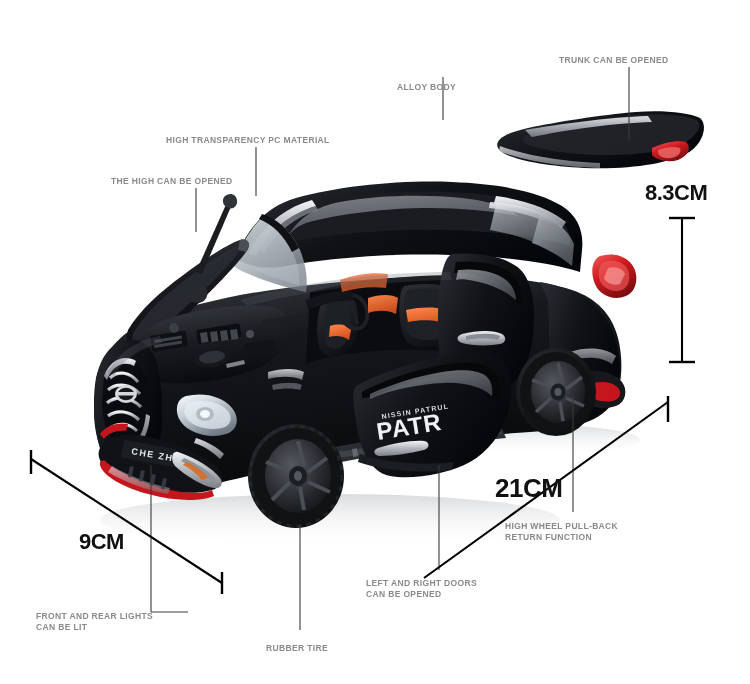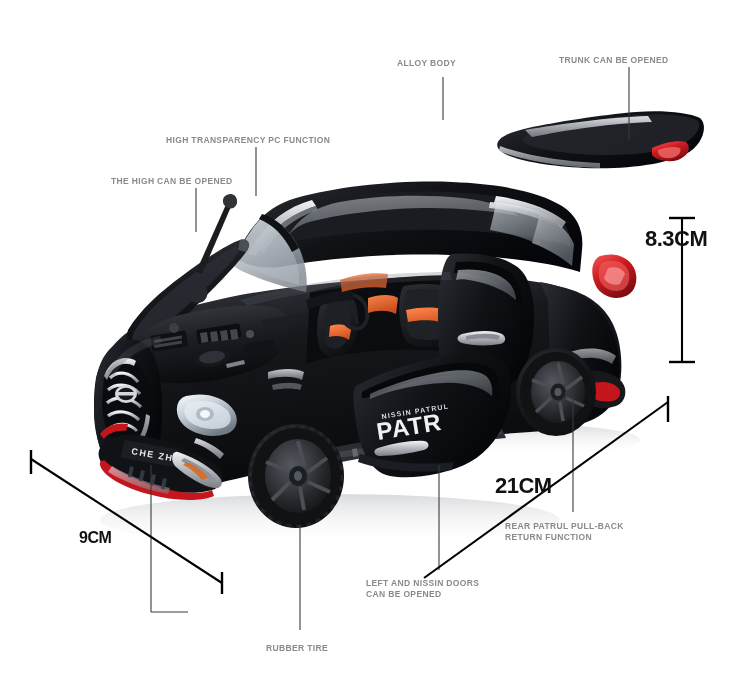--- a/index.html
+++ b/index.html
@@ -24,23 +24,23 @@
     white-space: pre;
     line-height: 11px;
     text-align: left;
   }
   .dim-label {
     position: absolute;
     color: #111111;
     font-weight: bold;
     white-space: pre;
   }
-  #dim-height-label { font-size: 22px; letter-spacing: -0.5px; margin-top: 46px; }
-  #dim-length-label { font-size: 22px; letter-spacing: -0.5px; }
-  #dim-width-label  { font-size: 16px; letter-spacing: -0.5px; }
+  #dim-height-label { font-size: 22px; letter-spacing: -0.5px; }
+  #dim-length-label { font-size: 26px; letter-spacing: -0.5px; }
+  #dim-width-label  { font-size: 22px; letter-spacing: -0.5px; }
   svg.overlay, svg.carart {
     position: absolute;
     left: 0; top: 0;
     width: 750px;
     height: 684px;
   }
   .leader { stroke: #3a3a3a; stroke-width: 1.1; }
   .dimline { stroke: #000000; stroke-width: 2.1; }
   .dimtick { stroke: #000000; stroke-width: 2.4; }
 </style>
@@ -456,35 +456,37 @@
     <line class="dimtick" x1="669" y1="362" x2="695" y2="362"></line>
 
     <line class="dimline" x1="424" y1="578" x2="668" y2="402"></line>
     <line class="dimtick" x1="668" y1="396" x2="668" y2="422"></line>
 
     <line class="dimline" x1="31" y1="459" x2="222" y2="583"></line>
     <line class="dimtick" x1="31" y1="450" x2="31" y2="474"></line>
     <line class="dimtick" x1="222" y1="572" x2="222" y2="594"></line>
   </svg>
 
-  <div class="anno-label" id="lbl-alloy-body" style="left:397px; top:58px; width:92px;">ALLOY BODY</div>
+  <div class="anno-label" id="lbl-alloy-body" style="left:397px; top:82px; width:92px;">ALLOY BODY</div>
 
   <div class="anno-label" id="lbl-trunk" style="left:559px; top:55px; width:140px;">TRUNK CAN BE OPENED</div>
 
-  <div class="anno-label" id="lbl-pc" style="left:166px; top:135px; width:180px;">HIGH TRANSPARENCY PC FUNCTION</div>
+  <div class="anno-label" id="lbl-pc" style="left:166px; top:135px; width:180px;">HIGH TRANSPARENCY PC MATERIAL</div>
 
   <div class="anno-label" id="lbl-hood" style="left:111px; top:176px; width:170px;">THE HIGH CAN BE OPENED</div>
 
+  <div class="anno-label" id="lbl-lights" style="left:36px; top:611px; width:166px;">FRONT AND REAR LIGHTS
+CAN BE LIT</div>
 
   <div class="anno-label" id="lbl-tire" style="left:266px; top:643px; width:100px;">RUBBER TIRE</div>
 
-  <div class="anno-label" id="lbl-doors" style="left:366px; top:578px; width:146px;">LEFT AND NISSIN DOORS
+  <div class="anno-label" id="lbl-doors" style="left:366px; top:578px; width:146px;">LEFT AND RIGHT DOORS
 CAN BE OPENED</div>
 
-  <div class="anno-label" id="lbl-pullback" style="left:505px; top:521px; width:150px;">REAR PATRUL PULL-BACK
+  <div class="anno-label" id="lbl-pullback" style="left:505px; top:521px; width:150px;">HIGH WHEEL PULL-BACK
 RETURN FUNCTION</div>
 
   <div class="dim-label" id="dim-height-label" style="left:645px; top:180px;">8.3CM</div>
 
   <div class="dim-label" id="dim-length-label" style="left:495px; top:473px;">21CM</div>
 
   <div class="dim-label" id="dim-width-label" style="left:79px; top:529px;">9CM</div>
 
 </div>
 

